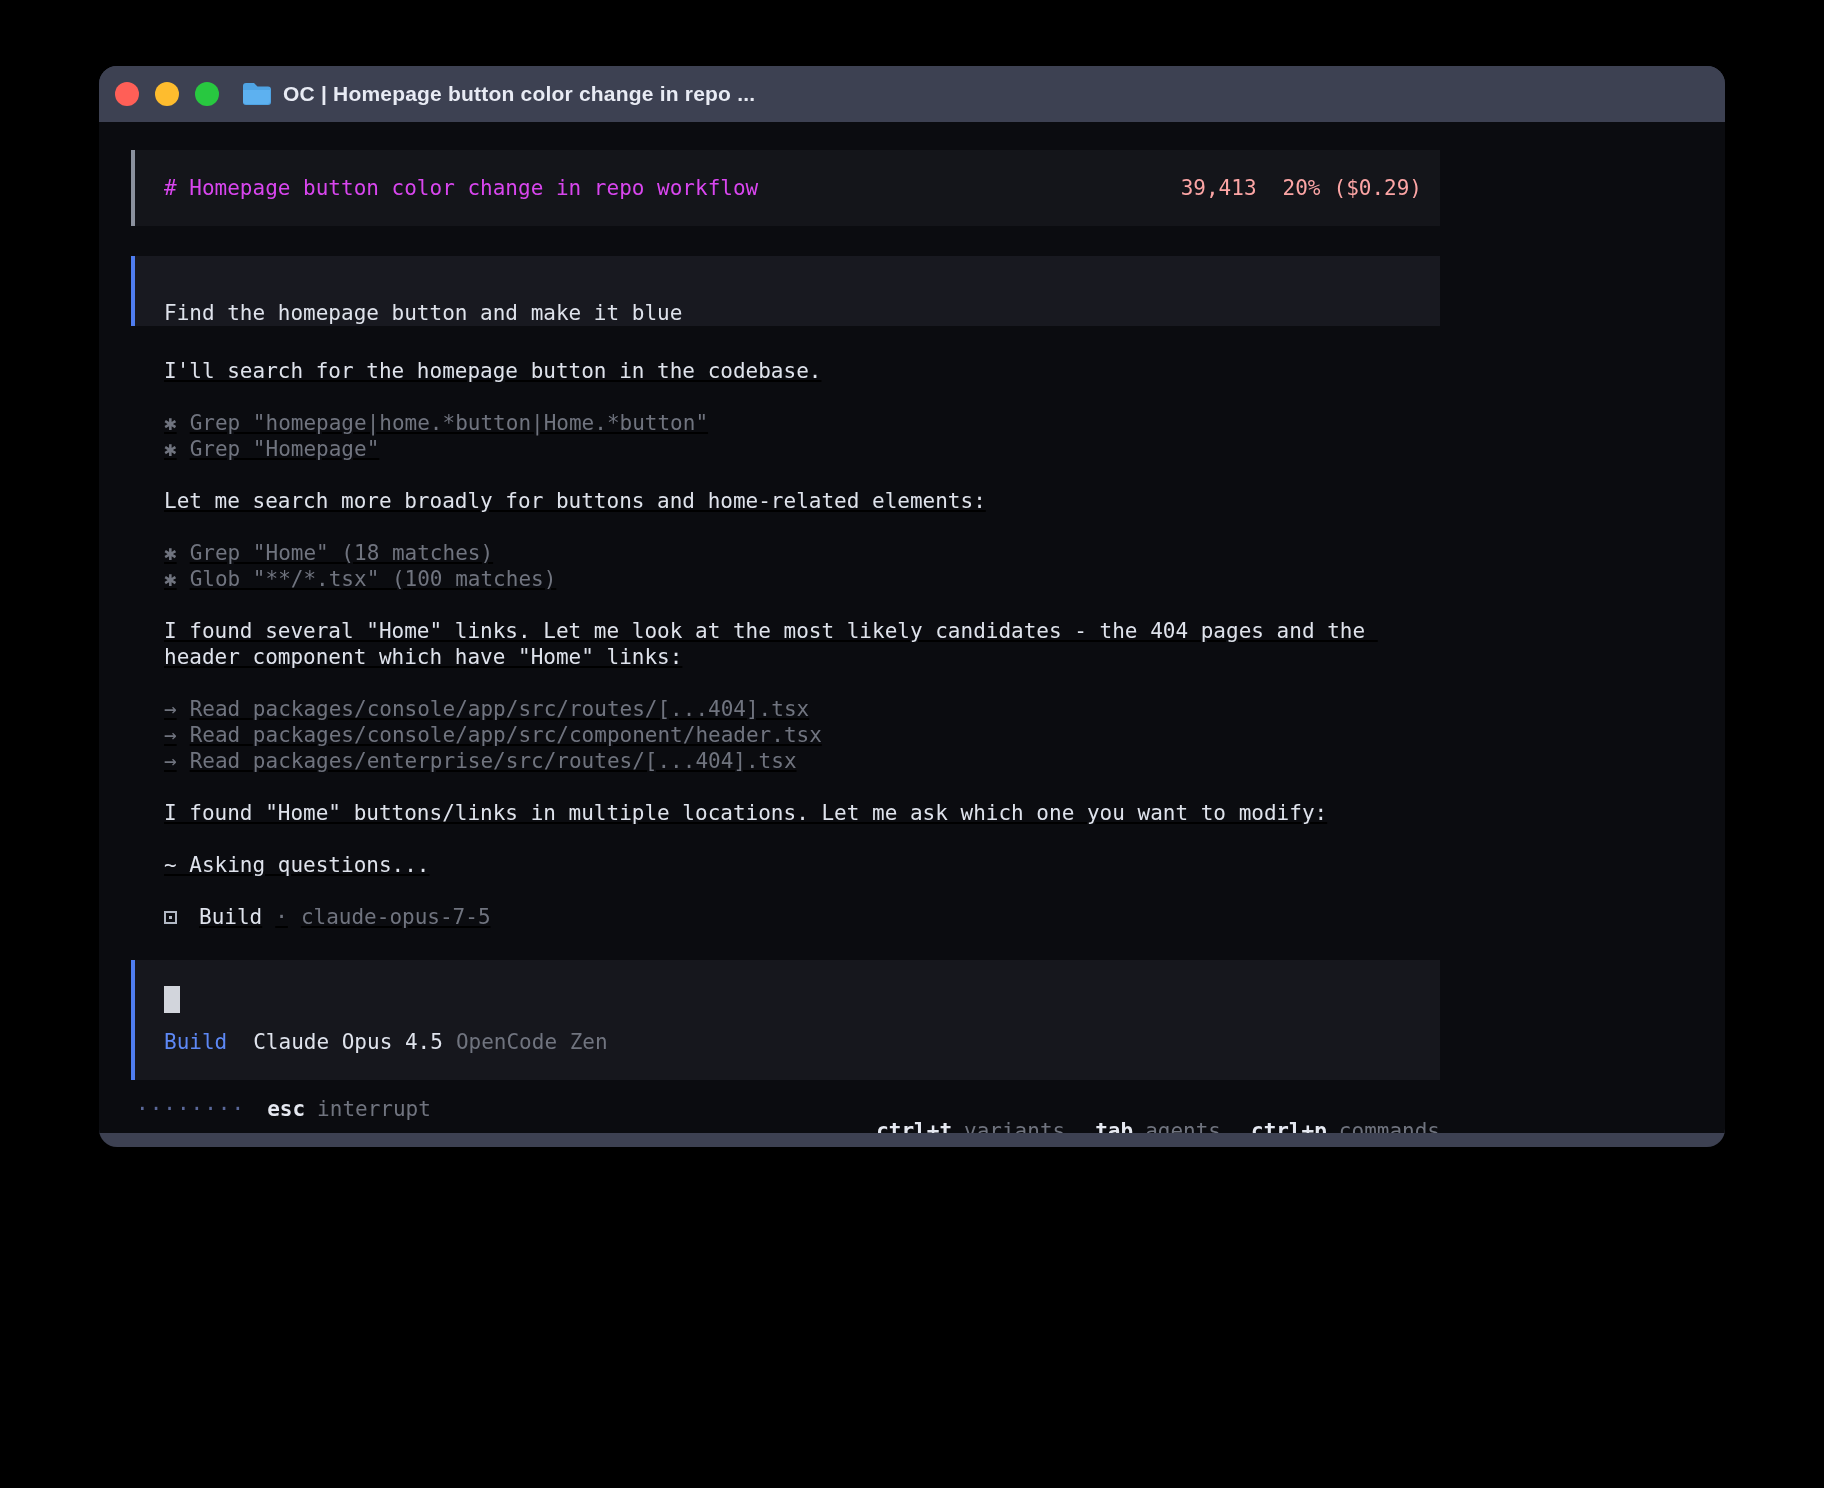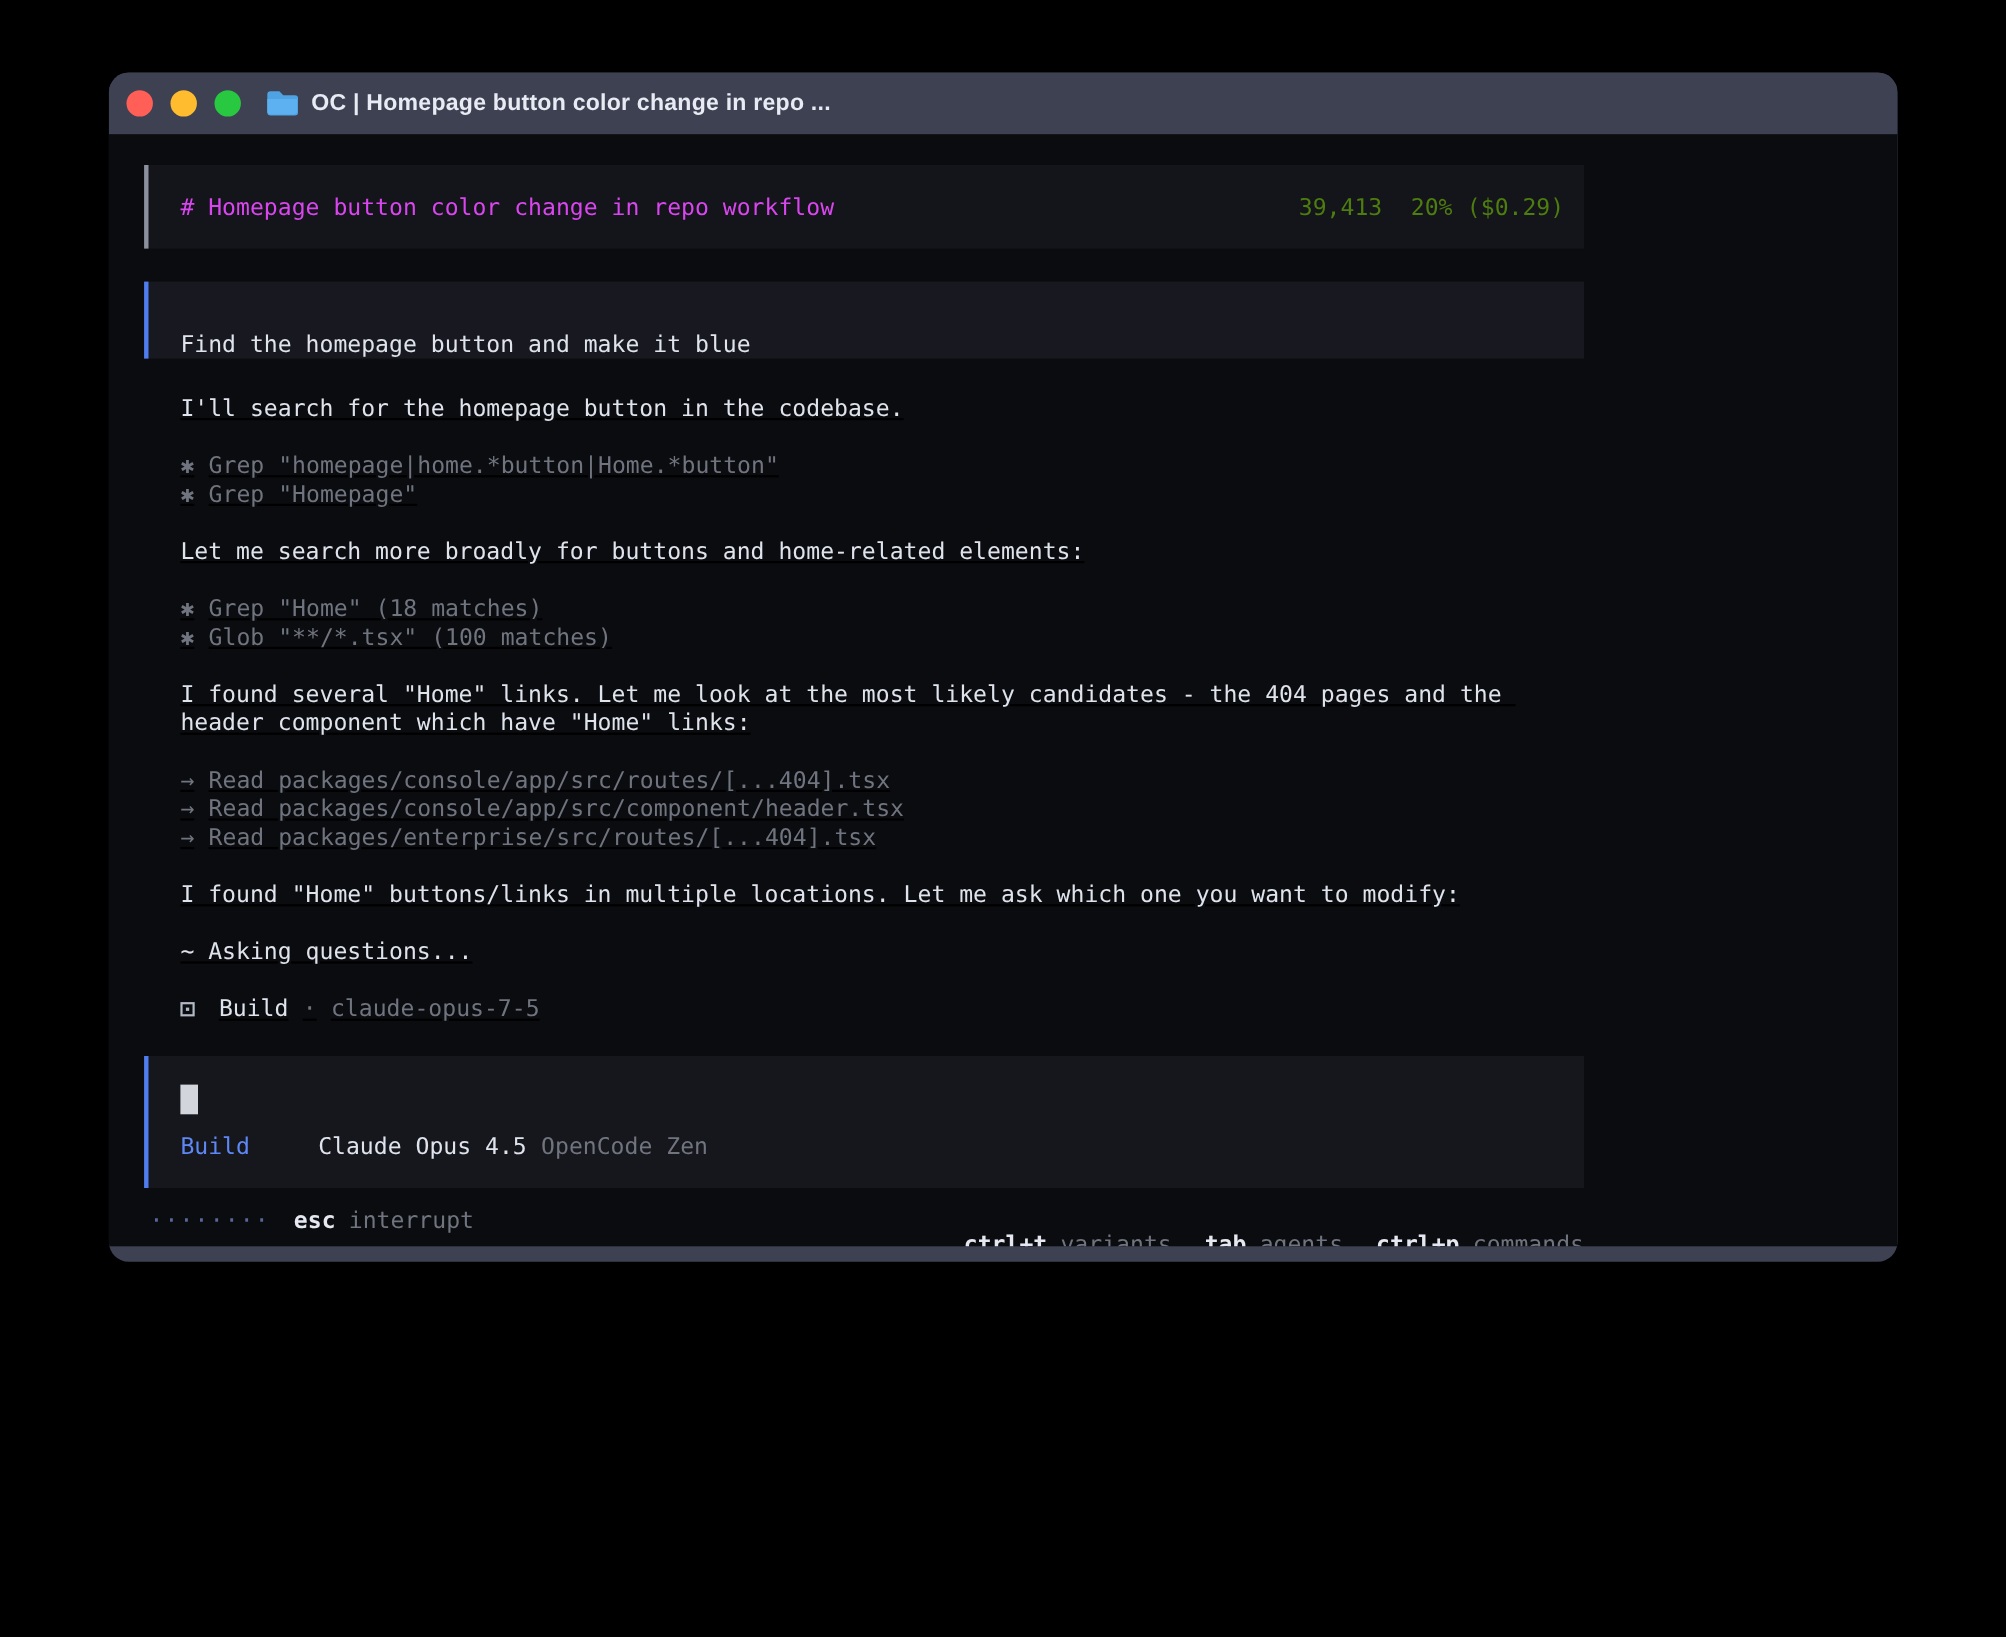--- a/index.html
+++ b/index.html
@@ -35,21 +35,21 @@
   .gray  { color:#70747f; }
   .blue  { color:#5d88f5; }
 
   .block { width:100%; }
   .header-block {
     height:76px; background:#14151a; border-left:4px solid #8b919e;
     display:flex; align-items:center; justify-content:space-between;
     padding:0 18px 0 29px;
   }
   .htitle { color:#d946ef; font-weight:normal; }
-  .hstats { display:flex; gap:13px; color:#4d7c0f; }
+  .hstats { display:flex; gap:13px; color:#fca5a5; }
   .hstats .tokens { margin-right:13px; }
 
   .user-block {
     height:70px; margin-top:30px; background:#181920; border-left:4px solid #4f7df0;
     display:flex; align-items:flex-end; padding:0 18px 0 29px; color:#dfe3ec;
   }
 
   .tbody { margin-top:32px; padding-left:33px;text-decoration:underline; }
   .para { margin-bottom:26px; }
   .line { white-space:pre-wrap; }
@@ -65,21 +65,21 @@
   .agent-icon::after { content:""; position:absolute; inset:3px; background:#b2b8c4; }
   .agent-sep { margin:0 13px; }
 
   .input-block {
     margin-top:30px; height:120px; background:#16171d; border-left:4px solid #4f7df0;
     padding:26px 28px 26px 29px;
   }
   .cursor { display:inline-block; width:16px; height:27px; background:#d2d5dc; vertical-align:text-bottom; }
   .input-meta { margin-top:15px; display:flex; }
   .input-meta .mode { margin-right:26px; }
-  .input-meta .model { margin-right:13px;margin-left:36px; }
+  .input-meta .model { margin-right:13px; }
 
   .statusbar {
     margin-top:16px; display:flex; justify-content:space-between; align-items:center;
     padding-left:5px; height:26px;
   }
   .sb-left { display:flex; align-items:center; }
   .spinner { color:#5a6899; letter-spacing:1px; margin-right:22px; }
   .key { color:#e5e8f0; font-weight:bold; margin-right:12px; }
   .sb-right { display:flex; align-items:center;margin-top:43px; }
   .hint { display:flex; align-items:center; margin-left:30px; }

